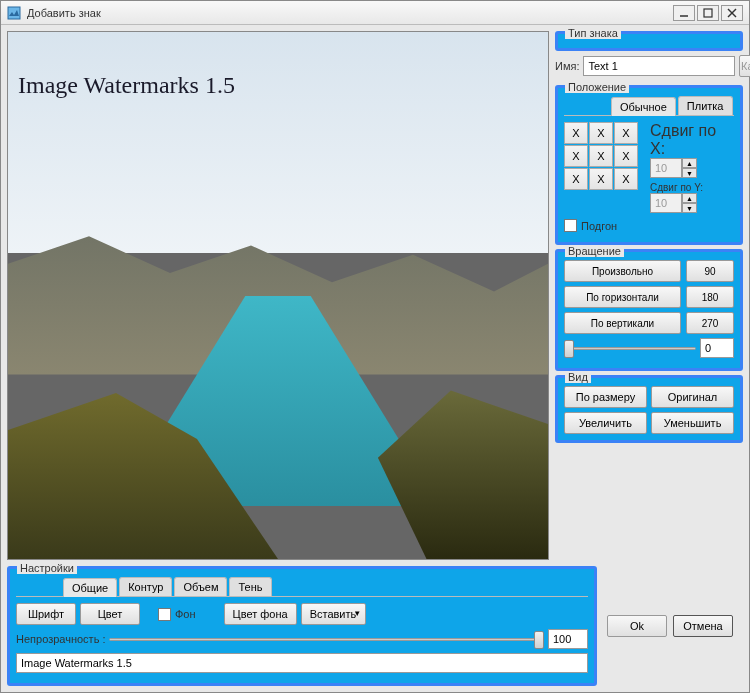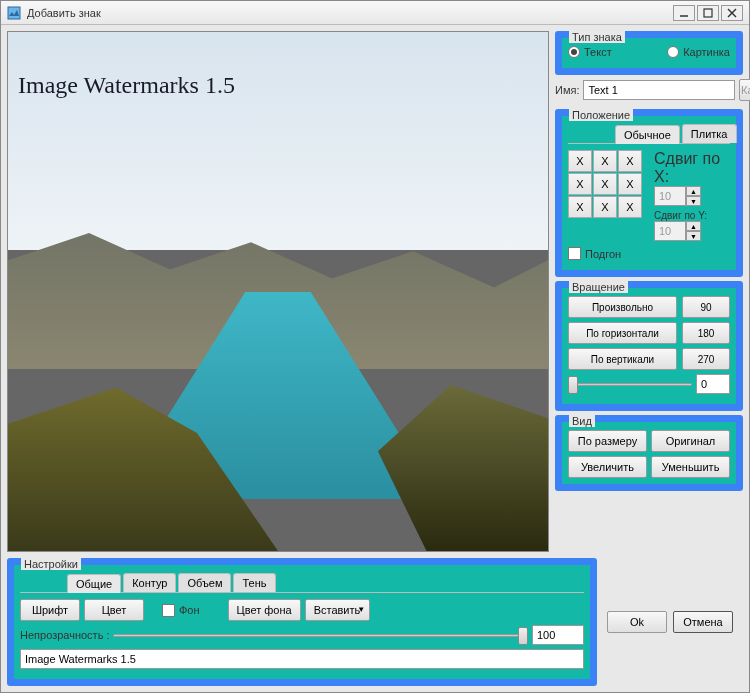--- a/index.html
+++ b/index.html
@@ -14,21 +14,21 @@
   .body { flex: 1; display: flex; padding: 6px 6px 6px 6px; gap: 6px; }
   .left-col { flex: 1; display: flex; flex-direction: column; }
   .preview { flex: 1; background: #666; border: 1px solid #888; position: relative; overflow: hidden; }
   .preview-sky { position:absolute; top:0; left:0; right:0; height:42%; background: linear-gradient(#d8e4ee,#eef3f7); }
   .preview-mtn { position:absolute; top:30%; left:0; right:0; height:35%; background: linear-gradient(#6b6f63,#8a8670); clip-path: polygon(0 40%, 15% 25%, 30% 45%, 45% 30%, 60% 50%, 75% 35%, 90% 55%, 100% 40%, 100% 100%, 0 100%); }
   .preview-water { position:absolute; top:50%; left:20%; right:20%; bottom:10%; background: linear-gradient(#3fb7c7,#2a8fa0); clip-path: polygon(40% 0, 60% 0, 100% 100%, 0 100%); }
   .preview-fg { position:absolute; bottom:0; left:0; right:0; height:35%; background: linear-gradient(#76702f,#3a3a1a); clip-path: polygon(0 30%, 20% 10%, 35% 35%, 50% 100%, 0 100%); }
   .preview-fg2 { position:absolute; bottom:0; right:0; width:45%; height:32%; background: linear-gradient(#6a6a3a,#2a2a10); clip-path: polygon(100% 20%, 60% 0, 30% 40%, 50% 100%, 100% 100%); }
   .watermark-text { position: absolute; top: 40px; left: 10px; font-size: 24px; font-family: 'Times New Roman', serif; color: #1a1a2a; }
   .right-col { width: 188px; display: flex; flex-direction: column; gap: 4px; }
-  .group { border: 7px solid #3b82f6; border-radius: 3px; padding: 8px 6px 6px 6px; position: relative; background: #14b8a6; }
+  .group { border: 3px solid #3b82f6; border-radius: 3px; padding: 8px 6px 6px 6px; position: relative; background: #0ea5e9; }
   .group-label { position: absolute; top: -7px; left: 7px; background: #e8e8e8; padding: 0 3px; color: #333; }
   .row { display: flex; align-items: center; gap: 4px; margin-bottom: 4px; }
   .radio { width: 12px; height: 12px; border: 1px solid #777; border-radius: 50%; display:inline-flex; align-items:center; justify-content:center; background:#fff; }
   .radio.checked::after { content:''; width:6px; height:6px; background:#444; border-radius:50%; }
   .btn { height: 22px; border: 1px solid #999; background: linear-gradient(#f8f8f8,#e0e0e0); padding: 0 8px; display: inline-flex; align-items: center; justify-content: center; cursor: pointer; border-radius: 2px; min-width: 60px; }
   .btn.disabled { color: #999; }
   .btn.primary { border: 1.5px solid #555; }
   input[type=text] { height: 20px; border: 1px solid #999; padding: 0 4px; background:#fff; }
   .tabs { display: flex; border-bottom: 1px solid #bbb; margin-bottom: 6px; padding-left: 47px; }
   .tab { padding: 3px 8px; border: 1px solid #bbb; border-bottom: none; background: #e0e0e0; margin-right: 2px; border-radius: 3px 3px 0 0; cursor:pointer; }
@@ -93,27 +93,20 @@
         <div class="preview-water"></div>
         <div class="preview-fg"></div>
         <div class="preview-fg2"></div>
         <div class="watermark-text">Image Watermarks 1.5</div>
       </div>
     </div>
 
     <div class="right-col">
       <div class="group">
         <span class="group-label">Тип знака</span>
-        <div class="row">
-          <span class="radio checked"></span>
-          <span class="label">Текст</span>
-          <span style="flex:1"></span>
-          <span class="radio"></span>
-          <span class="label">Картинка</span>
-        </div>
       </div>
 
       <div class="row">
         <span class="label">Имя:</span>
         <input type="text" style="flex: 1 1 0%;" value="Text 1">
         <span class="btn disabled" style="min-width:50px">Картинка</span>
       </div>
 
       <div class="group" style="flex:0 0 auto;">
         <span class="group-label">Положение</span>
@@ -214,21 +207,21 @@
           <span>Вставить</span>
           <span style="position:absolute;right:4px;top:5px;font-size:8px">▼</span>
         </span>
       </div>
       <div class="row">
         <span class="label">Непрозрачность :</span>
         <div class="slider">
           <div class="slider-track"></div>
           <div class="slider-thumb" style="right:0"></div>
         </div>
-        <input type="text" style="width: 52px;" value="100">
+        <input type="text" style="width: 40px;" value="100">
       </div>
       <div class="row">
         <input type="text" class="long-input" value="Image Watermarks 1.5" style="">
       </div>
     </div>
 
     <div class="btn-col">
       <div class="btn-row">
         <span class="btn">Ok</span>
         <span class="btn primary">Отмена</span>

